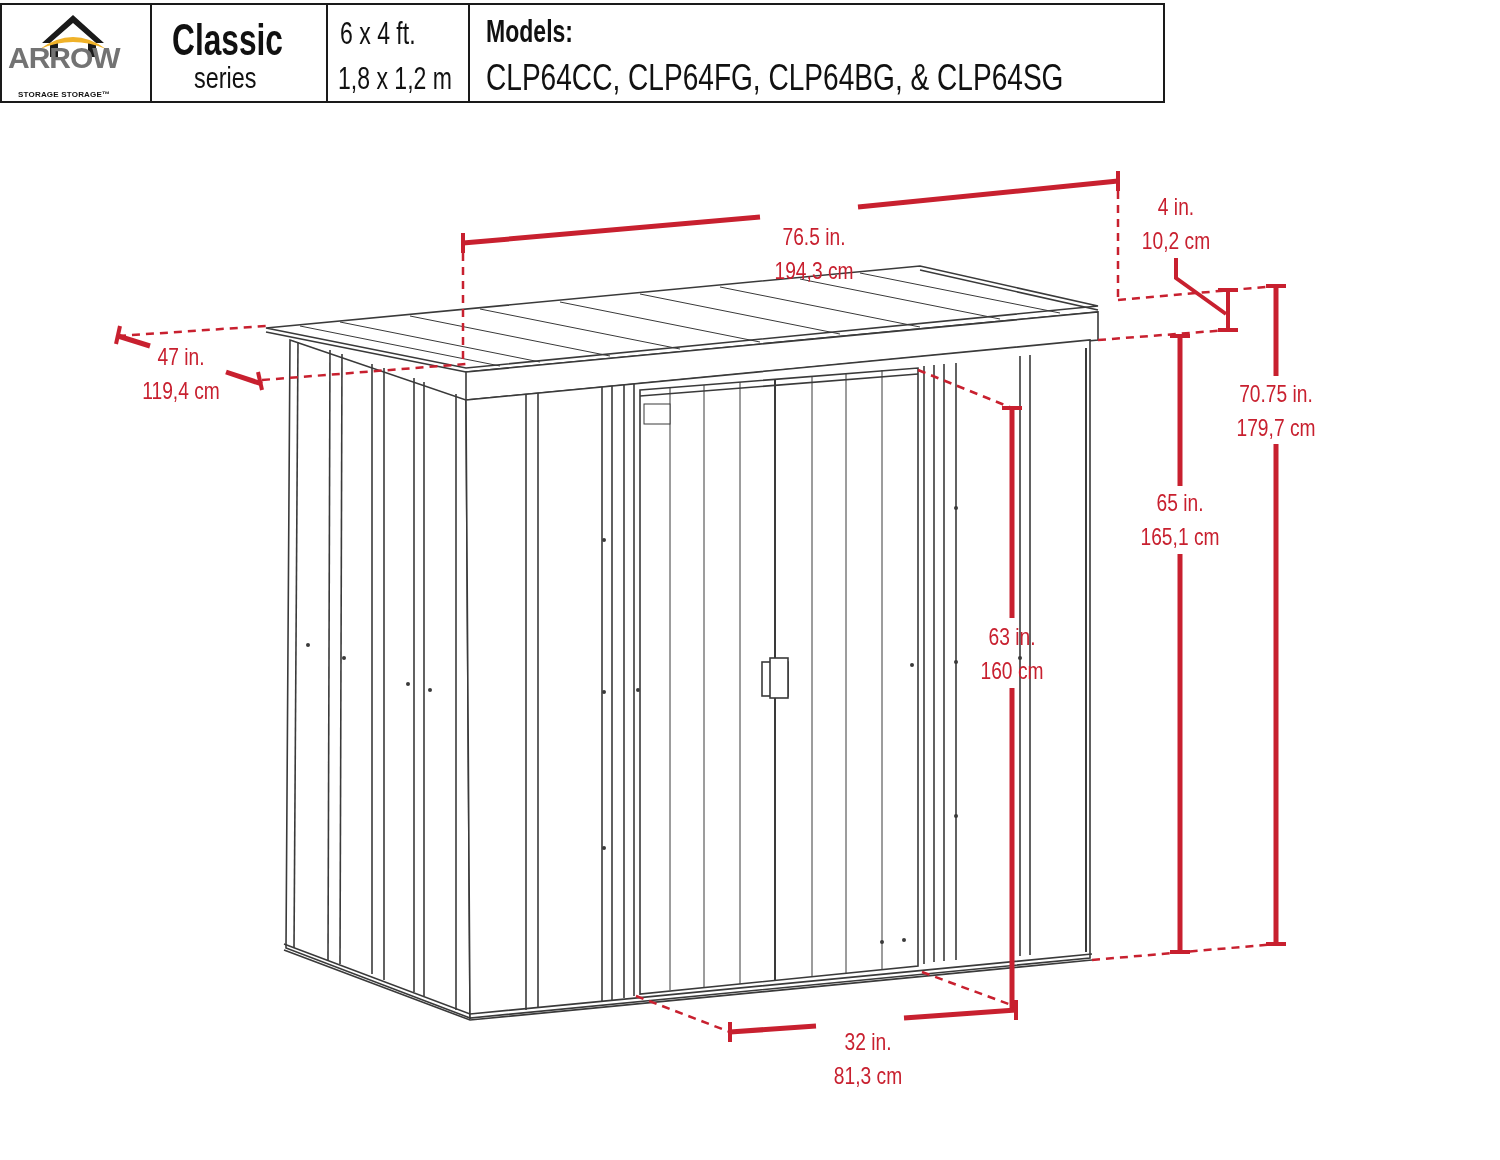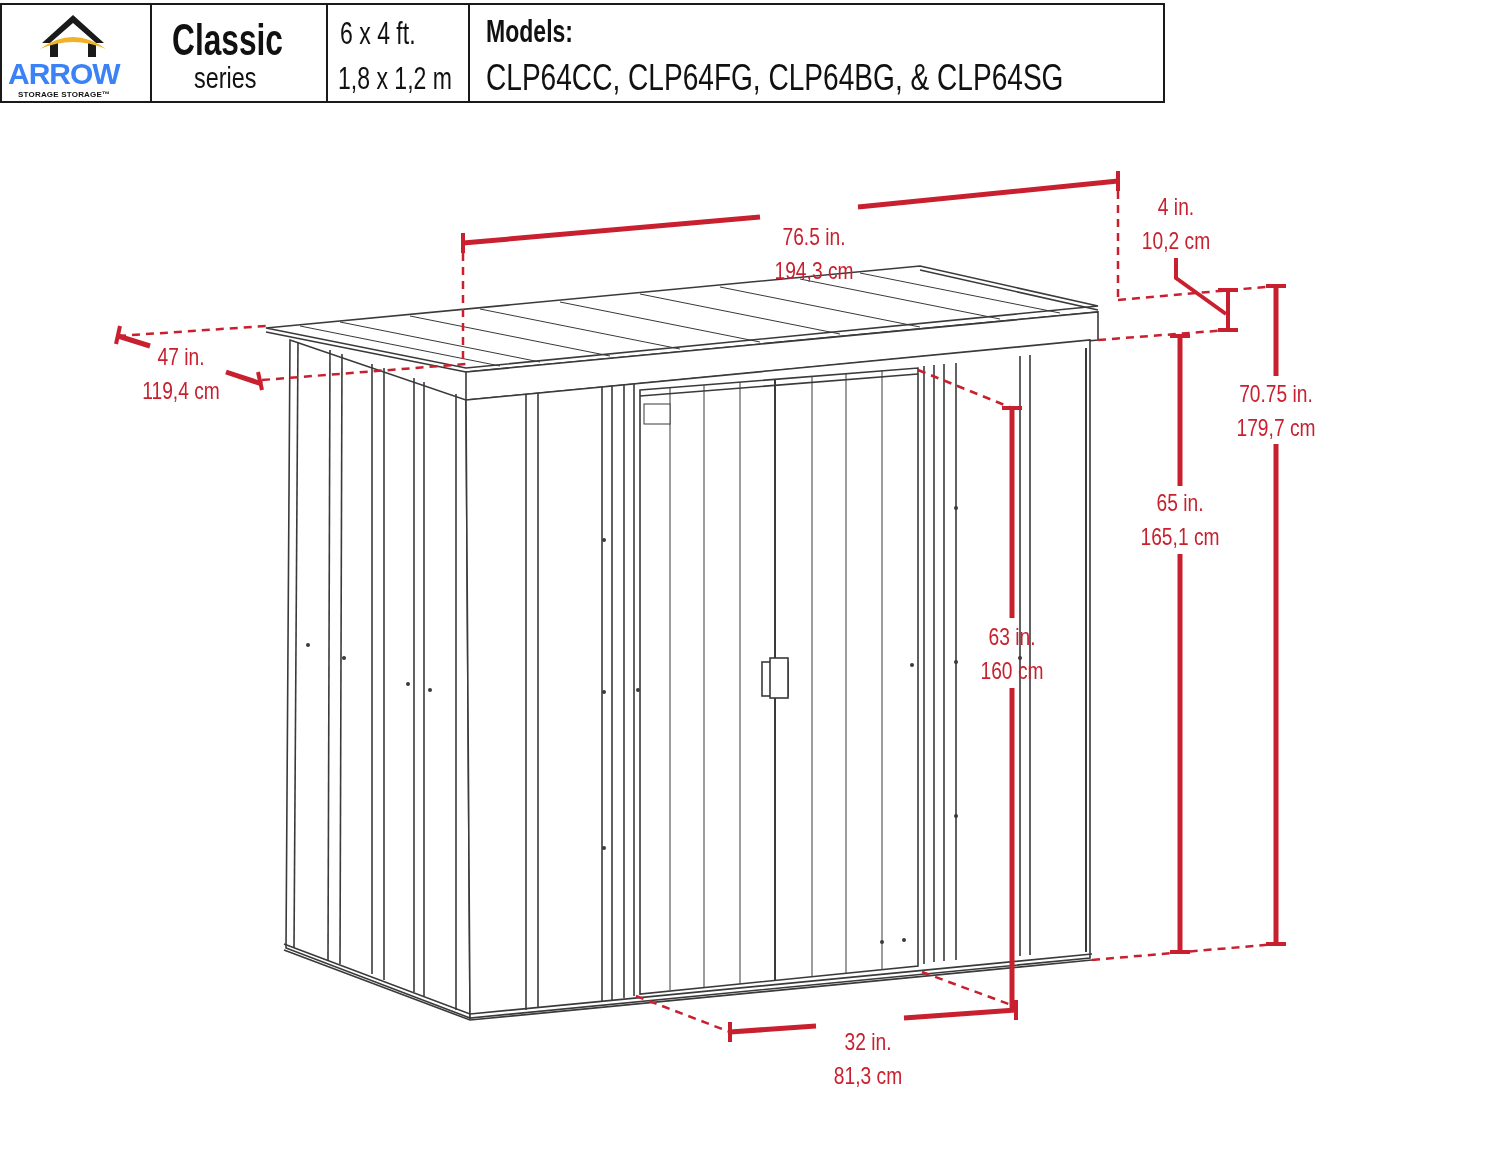--- a/index.html
+++ b/index.html
@@ -11,21 +11,21 @@
   .c-series { width:176px; text-align:center; }
   .c-size { width:142px;padding-left:48px; }
   .c-models { flex:1; }
   .cond { font-family:"Liberation Sans", sans-serif; font-weight:bold; color:#111; transform-origin:left top; white-space:nowrap; position:absolute; }
   .series-name { left:20px; top:10px; font-size:44px; transform:scaleX(0.72); }
   .series-sub { left:42px; top:56px; font-size:30px; font-weight:normal; transform:scaleX(0.78); }
   .size-ft { left:12px; top:10px; font-size:32px; font-weight:normal; transform:scaleX(0.72); }
   .size-m { left:10px; top:55px; font-size:32px; font-weight:normal; transform:scaleX(0.72); }
   .models-label { left:16px; top:8px; font-size:32px; transform:scaleX(0.72); }
   .models-list { left:16px; top:52px; font-size:36px; font-weight:normal; transform:scaleX(0.78); }
-  .logo-text { position:absolute; left:6px; top:52px; font-family:"Liberation Sans", sans-serif; font-weight:bold; font-size:30px; letter-spacing:-1px; color:#3b82f6; }
+  .logo-text { position:absolute; left:6px; top:36px; font-family:"Liberation Sans", sans-serif; font-weight:bold; font-size:30px; letter-spacing:-1px; color:#737373; }
   .logo-sub { position:absolute; left:16px; top:85px; font-family:"Liberation Sans", sans-serif; font-weight:bold; font-size:8px; color:#111; letter-spacing:0.2px; }
   .logo-roof { position:absolute; left:36px; top:8px; }
   svg.drawing { position:absolute; left:0; top:0; }
   .dim { position:absolute; color:#c8202f; font-family:"Liberation Sans", sans-serif; text-align:center; line-height:34px; white-space:nowrap; }
   .dim span { display:block; font-size:24px; transform:scaleX(0.8); }
 </style>
 </head>
 <body>
 
 <div class="header">

